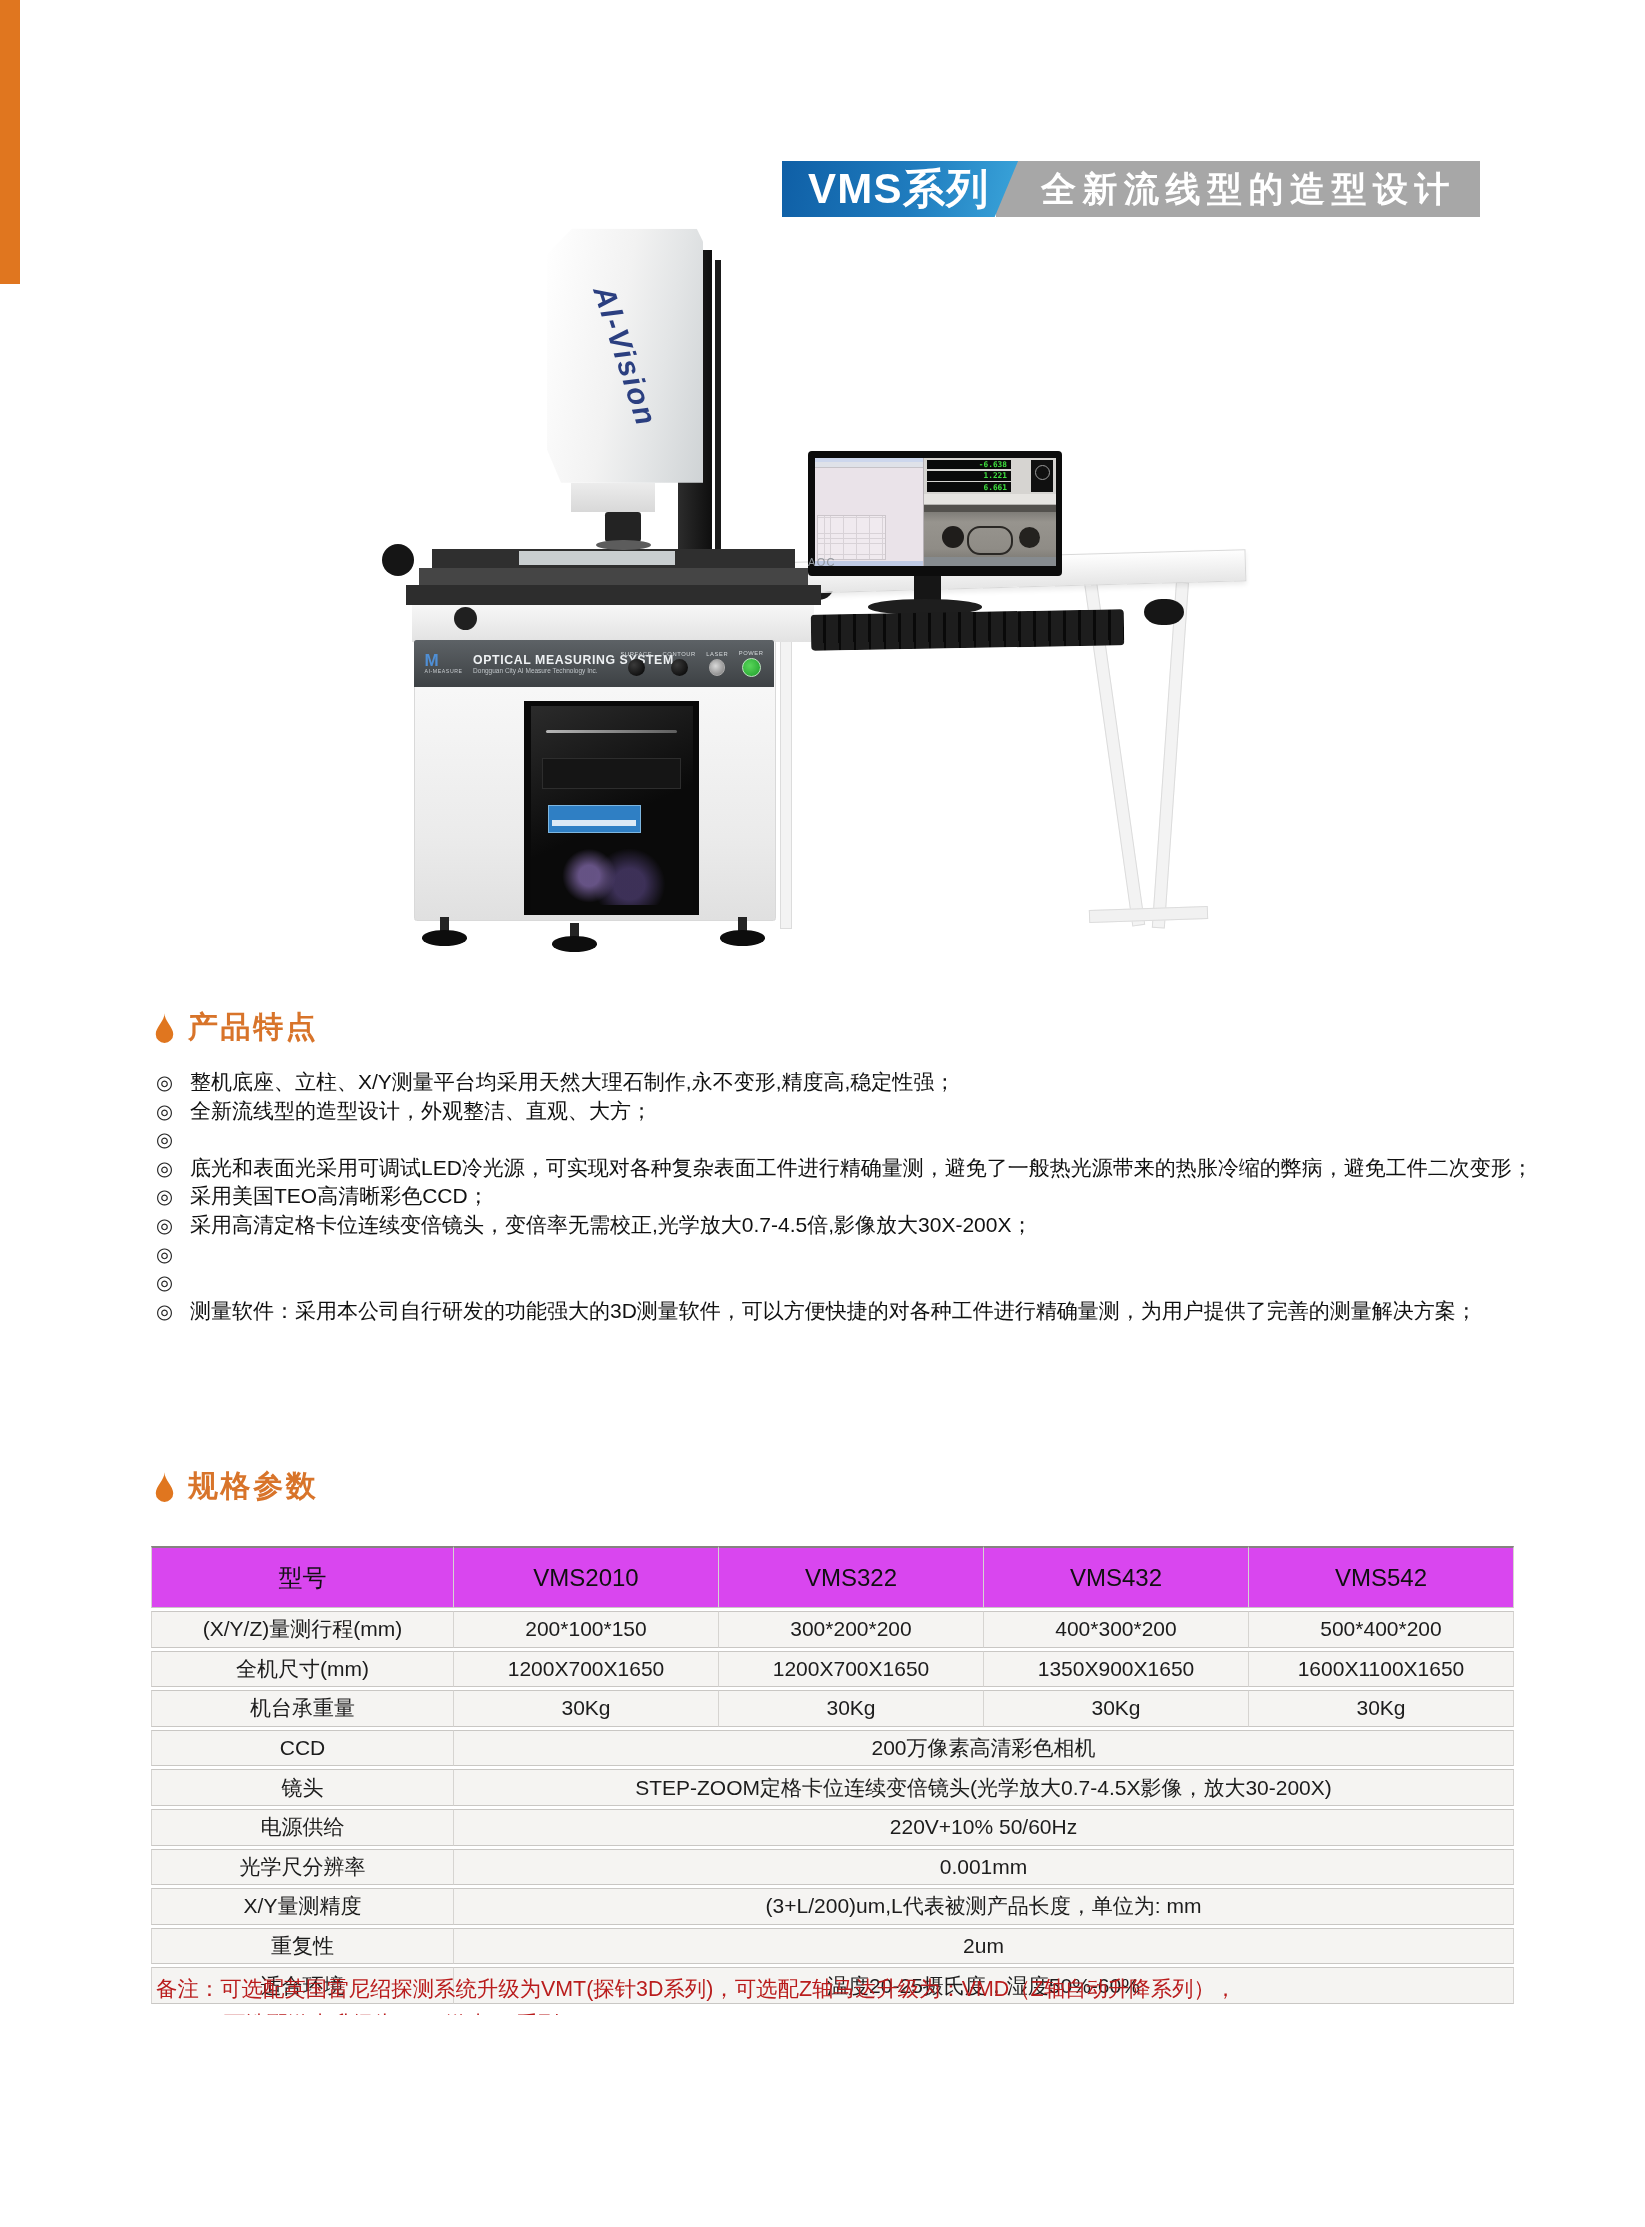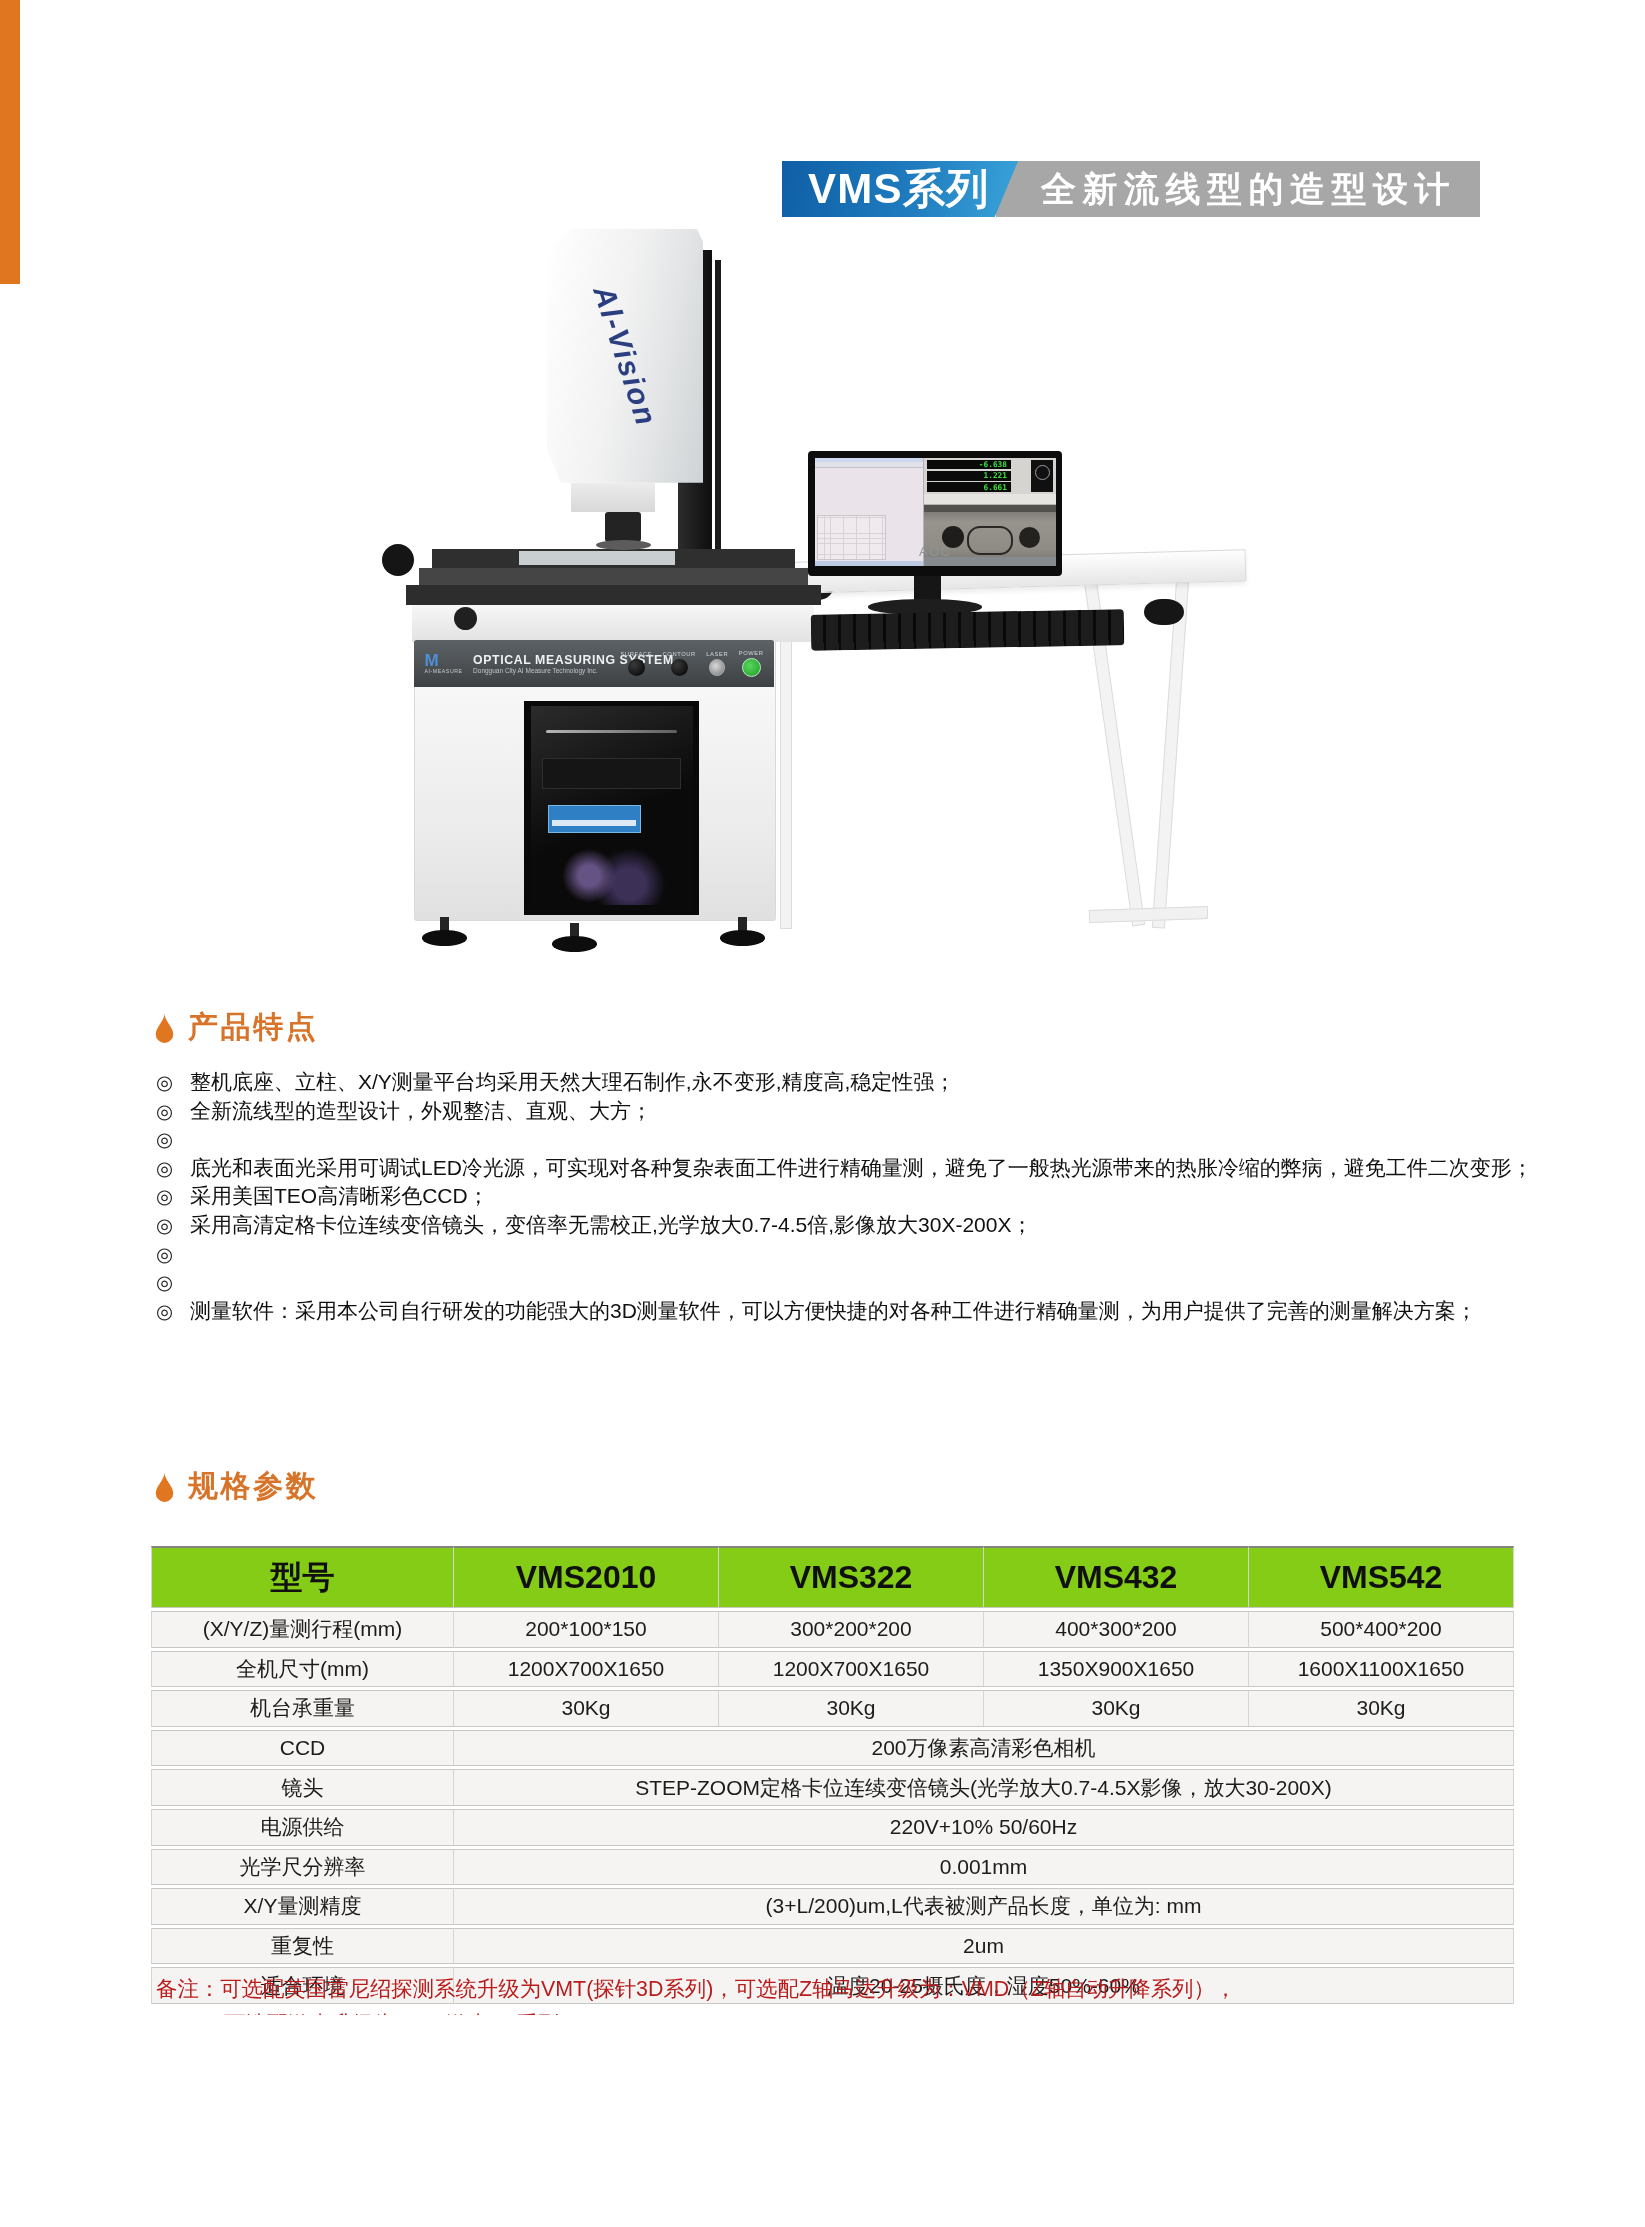--- a/index.html
+++ b/index.html
@@ -20,21 +20,21 @@
   .sec-title{font-size:30px;font-weight:bold;color:#d8742a;letter-spacing:2.6px;}
   
   .features{position:absolute;left:156px;top:1068px;width:1467px;}
   .feat-li{display:flex;align-items:flex-start;white-space:nowrap;font-size:21px;line-height:28.6px;color:#111;}
   .bullet{width:34px;flex:0 0 auto;font-size:19.5px;color:#222;}
   
   .spec-table{position:absolute;left:151px;top:1543px;width:1363px;border-collapse:separate;border-spacing:0 3.2px;}
   .spec-table th,.spec-table td{background:#f5f4f2;text-align:center;vertical-align:middle;
       border-top:0.6px solid #c9c7c4;border-bottom:0.6px solid #c9c7c4;border-right:0.6px solid #d6d4d1;}
   .spec-table th:first-child,.spec-table td:first-child{border-left:0.6px solid #d6d4d1;}
-  .spec-table th{height:57px;font-size:32px;font-weight:bold;color:#101010;border-top:2.6px solid #85837f;background:#84cc16;}
+  .spec-table th{height:57px;font-size:24px;font-weight:normal;color:#101010;border-top:2.6px solid #85837f;background:#d946ef;}
   .spec-table td{height:32px;font-size:21px;color:#1c1c1c;padding:1.3px 5.2px;}
   .note{position:absolute;left:156px;font-size:21.4px;color:#b91c1c;line-height:30px;}
   
   .footer{position:absolute;right:116px;top:2063px;display:flex;align-items:center;gap:17px;}
   .f-co{text-align:right;}
   .f-cn{font-size:25px;font-weight:bold;color:#0f0f0f;letter-spacing:1.3px;}
   .f-en{font-size:13.6px;color:#2e2e2e;margin-top:3.9px;letter-spacing:0.3px;}
   .f-div{width:1.9px;height:43px;background:#4a4a4a;}
   .f-num{font-size:48px;color:#1d1d1d;font-weight:400;line-height:1;}
   
@@ -87,21 +87,21 @@
   .foot .stem{position:absolute;left:18px;top:0;width:9px;height:17px;background:#242424;}
   .foot .pad{position:absolute;left:0;top:13px;width:45px;height:15.6px;background:#0d0d0d;border-radius:50%;}
   .desk-top{left:328px;top:336px;width:559px;height:30px;background:linear-gradient(#fefefe,#e6e6e6);
       border:0.6px solid #d8d8d8;transform:rotate(-1.6deg);box-shadow:0 3.2px 5.2px rgba(0,0,0,.08);z-index:1;}
   .leg{background:#f3f3f3;border:0.6px solid #dcdcdc;z-index:0;}
   .legA{left:819px;top:361px;width:11px;height:345px;transform:rotate(4deg);transform-origin:top center;}
   .legB{left:727px;top:361px;width:11px;height:345px;transform:rotate(-8deg);transform-origin:top center;}
   .legbar{left:732px;top:687px;width:117px;height:11px;transform:rotate(-2deg);background:#f1f1f1;border:0.6px solid #dcdcdc;z-index:0;}
   .legC{left:423px;top:363px;width:9.7px;height:343px;}
   .monitor{left:451px;top:230px;width:254px;height:125px;background:#0c0c0c;border-radius:3.9px;padding:6.5px 6.5px 10.4px 6.5px;box-sizing:border-box;z-index:4;}
-  .mon-brand{position:absolute;left:0;right:0;bottom:17px;text-align:center;font-size:13px;color:#8d9399;letter-spacing:1.3px;}
+  .mon-brand{position:absolute;left:0;right:0;bottom:8px;text-align:left;font-size:11px;color:#8d9399;letter-spacing:1.3px;}
   .screen{position:relative;width:100%;height:100%;display:flex;background:#e6dfe5;overflow:hidden;}
   .scr-left{width:45%;position:relative;background:#eae3e9;border-right:0.6px solid #b7b1b6;}
   .menubar{position:absolute;top:0;left:0;right:0;height:4.5px;background:#cdd7ed;}
   .toolbar{position:absolute;top:4.5px;left:0;right:0;height:4.5px;background:#dfe2e9;border-bottom:0.6px solid #c6c3c8;}
   .toolpane{position:absolute;left:2.6px;bottom:5.2px;width:62%;height:40%;background:#f0eaef;border:0.6px solid #ccc6cb;
       background-image:repeating-linear-gradient(0deg,transparent 0 4.5px,#d8d2d7 4.5px 5.2px),repeating-linear-gradient(90deg,transparent 0 5.8px,#d8d2d7 5.8px 6.5px);}
   .statusbar{position:absolute;bottom:0;left:0;right:0;height:4.5px;background:#bfcae4;}
   .scr-right{flex:1;display:flex;flex-direction:column;}
   .dro{height:34%;background:#d6d4d1;display:flex;padding:2.6px;gap:20px;box-sizing:border-box;}
   .dro-rows{flex:1;display:flex;flex-direction:column;gap:1.9px;}

